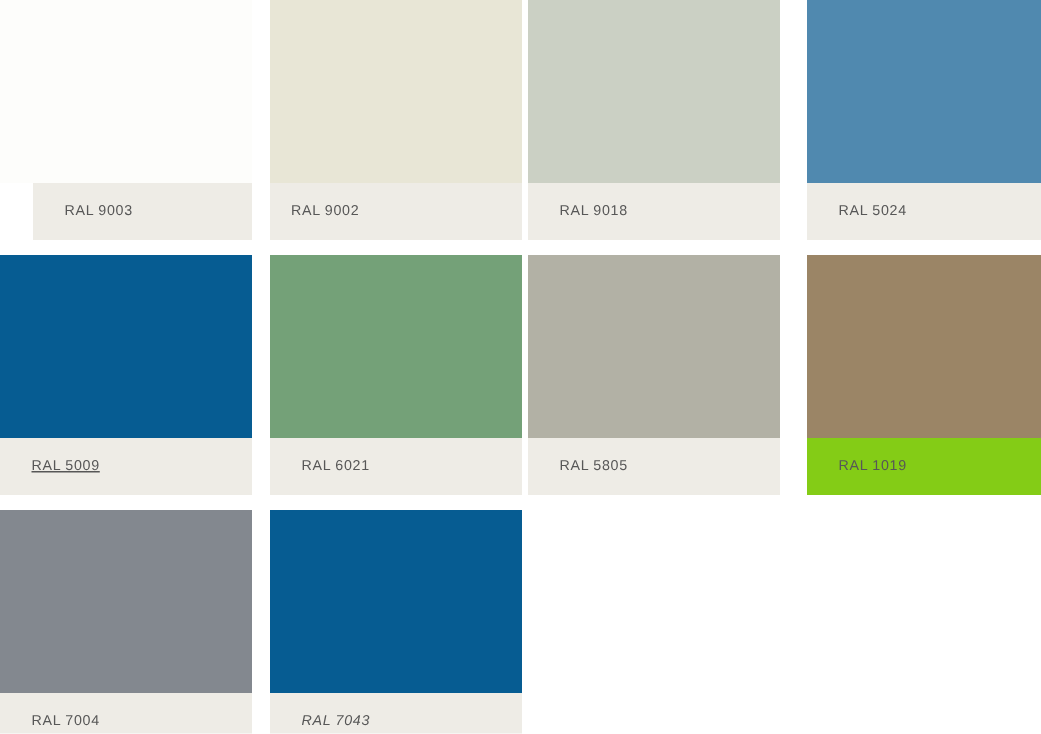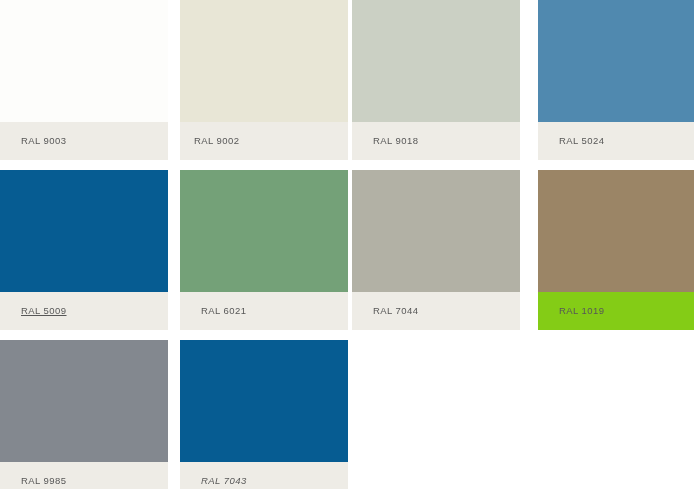--- a/index.html
+++ b/index.html
@@ -70,21 +70,21 @@
 
   
   .col-3 { width: 168px; }
 </style>
 </head>
 <body>
 
 <div id="swatch-grid" style="background: rgb(255, 255, 255);">
     <div class="swatch-card col-0 row-0">
       <div class="swatch-color" style="background: rgb(253, 253, 251);"></div>
-      <div class="swatch-label-band" style="background: rgb(238, 236, 230);">
+      <div class="swatch-label-band" style="background: rgb(238, 236, 230); margin-left: 22px;">
         <span class="swatch-label" style="color: rgb(87, 87, 87);">RAL 9003</span>
       </div>
     </div>
     <div class="swatch-card col-1 row-0">
       <div class="swatch-color" style="background: rgb(232, 230, 214);"></div>
       <div class="swatch-label-band" style="background: rgb(238, 236, 230); padding-left: 14px;">
         <span class="swatch-label" style="color: rgb(87, 87, 87);">RAL 9002</span>
       </div>
     </div>
     <div class="swatch-card col-2 row-0">
@@ -107,33 +107,33 @@
     </div>
     <div class="swatch-card col-1 row-1">
       <div class="swatch-color" style="background: rgb(116, 161, 120);"></div>
       <div class="swatch-label-band" style="background: rgb(238, 236, 230);">
         <span class="swatch-label" style="color: rgb(87, 87, 87);">RAL 6021</span>
       </div>
     </div>
     <div class="swatch-card col-2 row-1">
       <div class="swatch-color" style="background: rgb(178, 177, 165);"></div>
       <div class="swatch-label-band" style="background: rgb(238, 236, 230);">
-        <span class="swatch-label" style="color: rgb(87, 87, 87);">RAL 7044</span>
+        <span class="swatch-label" style="color: rgb(87, 87, 87);">RAL 5805</span>
       </div>
     </div>
     <div class="swatch-card col-3 row-1">
       <div class="swatch-color" style="background: rgb(155, 133, 102);"></div>
       <div class="swatch-label-band" style="background: #84cc16;">
         <span class="swatch-label" style="color: rgb(87, 87, 87);">RAL 1019</span>
       </div>
     </div>
     <div class="swatch-card col-0 row-2">
       <div class="swatch-color" style="background: rgb(131, 136, 143);"></div>
       <div class="swatch-label-band" style="background: rgb(238, 236, 230);">
-        <span class="swatch-label" style="color: rgb(87, 87, 87);">RAL 9985</span>
+        <span class="swatch-label" style="color: rgb(87, 87, 87);">RAL 7004</span>
       </div>
     </div>
     <div class="swatch-card col-1 row-2">
       <div class="swatch-color" style="background: rgb(6, 92, 146);"></div>
       <div class="swatch-label-band" style="background: rgb(238, 236, 230);">
         <span class="swatch-label" style="color: rgb(87, 87, 87); font-style: italic;">RAL 7043</span>
       </div>
     </div>
   </div>
 

